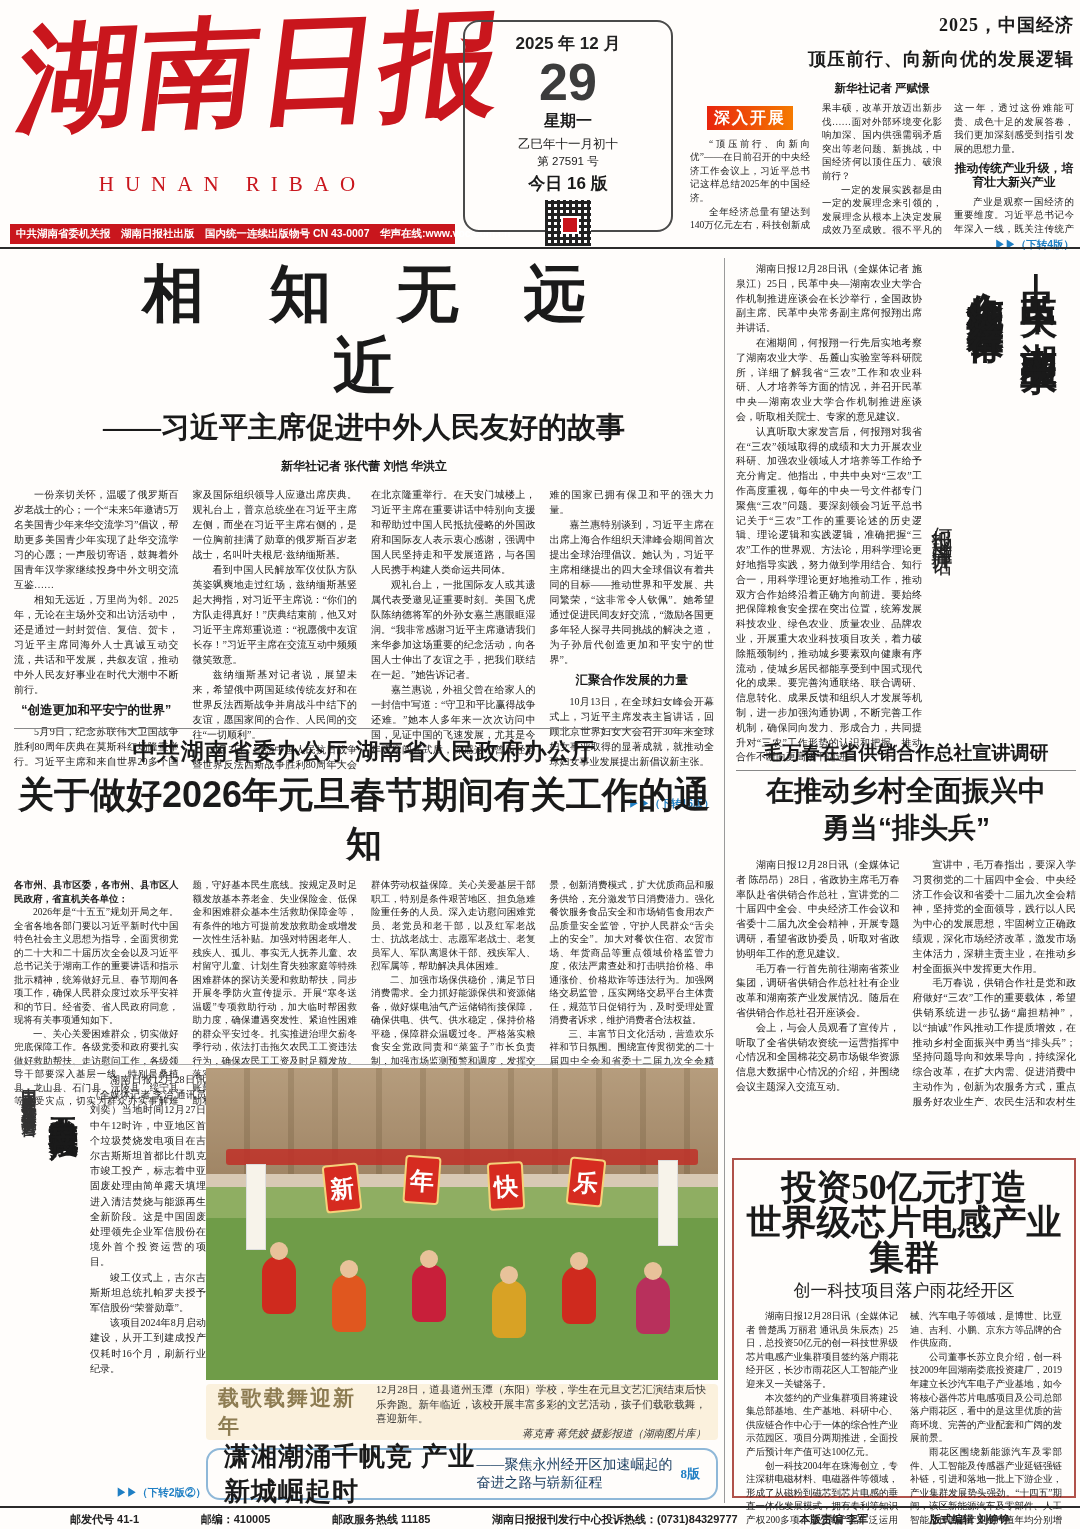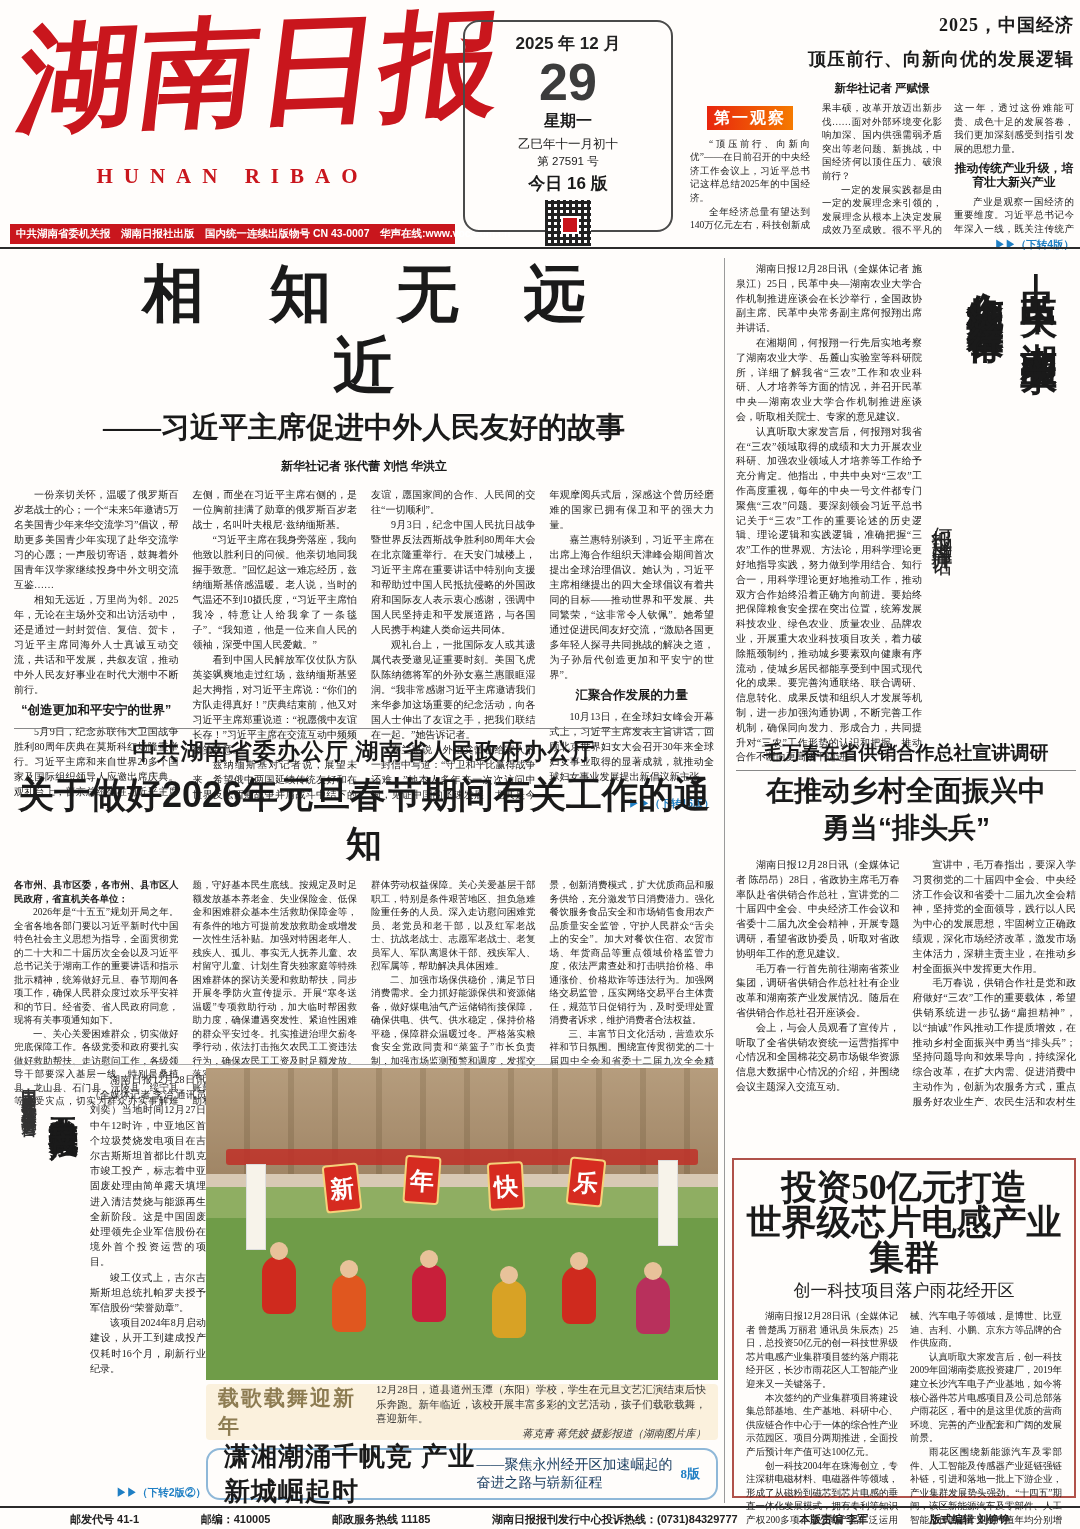--- a/index.html
+++ b/index.html
@@ -5,22 +5,22 @@
   html,body{margin:0;padding:0;background:#e9e9e9;}
   #page{position:relative;width:1080px;height:1529px;background:#fffdfb;margin:0 auto;
         font-family:"Liberation Serif",serif;color:#1a1a1a;overflow:hidden;}
   [data-interactable]{box-sizing:border-box;}
 
   
   .masthead{position:absolute;left:10px;top:6px;width:445px;height:238px;}
   .brush{font-family:"Liberation Serif",serif;font-weight:bold;color:#c9161d;
          font-size:118px;line-height:150px;letter-spacing:2px;white-space:nowrap;
          transform:skewX(-9deg) rotate(-2deg);transform-origin:left bottom;text-align:center;}
-  .latin{color:#c9161d;font-family:"Liberation Serif",serif;font-weight:bold;
-         font-size:21px;letter-spacing:11px;text-align:center;margin-top:8px;}
+  .latin{color:#c9161d;font-family:"Liberation Serif",serif;font-weight:normal;
+         font-size:21px;letter-spacing:11px;text-align:center;margin-top:16px;}
   .infobar{position:absolute;left:0;bottom:0;width:100%;background:#c9161d;color:#fff;
            font-family:"Liberation Sans",sans-serif;font-size:10.5px;font-weight:bold;
            padding:3px 6px;text-align:center;white-space:nowrap;}
   .datebox{position:absolute;left:463px;top:20px;width:210px;height:212px;
            border:2px solid #4a4a4a;border-radius:16px;text-align:center;
            font-family:"Liberation Sans",sans-serif;padding-top:10px;}
   .d-ym{font-size:17px;font-weight:bold;color:#222;}
   .d-day{font-size:52px;font-weight:bold;color:#3c3c3c;line-height:54px;}
   .d-week{font-size:16px;font-weight:bold;margin-top:2px;}
   .d-lunar{font-size:12.5px;margin-top:4px;}
@@ -155,21 +155,21 @@
     <div class="d-issue" data-interactable="false">第 27591 号</div>
     <div class="d-pages" data-interactable="false">今日 16 版</div>
     <div class="qr" data-interactable="false"></div>
   </div>
 
   <div class="toparticle" data-interactable="false">
     <div class="t-title" data-interactable="false">2025，中国经济</div>
     <div class="t-title" data-interactable="false">顶压前行、向新向优的发展逻辑</div>
     <div class="t-byline" data-interactable="false">新华社记者 严赋憬</div>
     <div class="t-body" data-interactable="false">
-      <div class="label-box" data-interactable="false">第一观察</div>
+      <div class="label-box" data-interactable="false">深入开展</div>
       <div data-interactable="false">
           <p class="para" data-interactable="false">“顶压前行、向新向优”——在日前召开的中央经济工作会议上，习近平总书记这样总结2025年的中国经济。</p>
           <p class="para" data-interactable="false">全年经济总量有望达到140万亿元左右，科技创新成果丰硕，改革开放迈出新步伐……面对外部环境变化影响加深、国内供强需弱矛盾突出等老问题、新挑战，中国经济何以顶住压力、破浪前行？</p>
           <p class="para" data-interactable="false">一定的发展实践都是由一定的发展理念来引领的，发展理念从根本上决定发展成效乃至成败。很不平凡的这一年，透过这份难能可贵、成色十足的发展答卷，我们更加深刻感受到指引发展的思想力量。</p>
           <p class="para subhead" data-interactable="false">推动传统产业升级，培育壮大新兴产业</p>
           <p class="para" data-interactable="false">产业是观察一国经济的重要维度。习近平总书记今年深入一线，既关注传统产业转型，也聚焦新产业布局。</p>
         </div>
     </div>
     <div style="position:relative;height:14px;">
       <span class="cont-mark" style="bottom:2px;" data-interactable="false">▶▶（下转4版）</span>
@@ -182,21 +182,20 @@
   <div class="mainstory" data-interactable="false">
     <div class="m-head" data-interactable="false">相知无远近</div>
     <div class="m-sub" data-interactable="false">——习近平主席促进中外人民友好的故事</div>
     <div class="m-byline" data-interactable="false">新华社记者 张代蕾 刘恺 华洪立</div>
     <div class="m-body" data-interactable="false">
       <div data-interactable="false">
           <p class="para" data-interactable="false">一份亲切关怀，温暖了俄罗斯百岁老战士的心；一个“未来5年邀请5万名美国青少年来华交流学习”倡议，帮助更多美国青少年实现了赴华交流学习的心愿；一声殷切寄语，鼓舞着外国青年汉学家继续投身中外文明交流互鉴……</p>
           <p class="para" data-interactable="false">相知无远近，万里尚为邻。2025年，无论在主场外交和出访活动中，还是通过一封封贺信、复信、贺卡，习近平主席同海外人士真诚互动交流，共话和平发展，共叙友谊，推动中外人民友好事业在时代大潮中不断前行。</p>
           <p class="para subhead" data-interactable="false">“创造更加和平安宁的世界”</p>
           <p class="para" data-interactable="false">5月9日，纪念苏联伟大卫国战争胜利80周年庆典在莫斯科红场隆重举行。习近平主席和来自世界20多个国家及国际组织领导人应邀出席庆典。观礼台上，普京总统坐在习近平主席左侧，而坐在习近平主席右侧的，是一位胸前挂满了勋章的俄罗斯百岁老战士，名叫叶夫根尼·兹纳缅斯基。</p>
-          <p class="para" data-interactable="false">“习近平主席在我身旁落座，我向他致以胜利日的问候。他亲切地同我握手致意。”回忆起这一难忘经历，兹纳缅斯基倍感温暖。老人说，当时的气温还不到10摄氏度，“习近平主席怕我冷，特意让人给我拿了一条毯子”。“我知道，他是一位来自人民的领袖，深受中国人民爱戴。”</p>
           <p class="para" data-interactable="false">看到中国人民解放军仪仗队方队英姿飒爽地走过红场，兹纳缅斯基竖起大拇指，对习近平主席说：“你们的方队走得真好！”庆典结束前，他又对习近平主席郑重说道：“祝愿俄中友谊长存！”习近平主席在交流互动中频频微笑致意。</p>
           <p class="para" data-interactable="false">兹纳缅斯基对记者说，展望未来，希望俄中两国延续传统友好和在世界反法西斯战争并肩战斗中结下的友谊，愿国家间的合作、人民间的交往“一切顺利”。</p>
           <p class="para" data-interactable="false">9月3日，纪念中国人民抗日战争暨世界反法西斯战争胜利80周年大会在北京隆重举行。在天安门城楼上，习近平主席在重要讲话中特别向支援和帮助过中国人民抵抗侵略的外国政府和国际友人表示衷心感谢，强调中国人民坚持走和平发展道路，与各国人民携手构建人类命运共同体。</p>
           <p class="para" data-interactable="false">观礼台上，一批国际友人或其遗属代表受邀见证重要时刻。美国飞虎队陈纳德将军的外孙女嘉兰惠眼眶湿润。“我非常感谢习近平主席邀请我们来华参加这场重要的纪念活动，向各国人士伸出了友谊之手，把我们联结在一起。”她告诉记者。</p>
           <p class="para" data-interactable="false">嘉兰惠说，外祖父曾在给家人的一封信中写道：“守卫和平比赢得战争还难。”她本人多年来一次次访问中国，见证中国的飞速发展，尤其是今年观摩阅兵式后，深感这个曾历经磨难的国家已拥有保卫和平的强大力量。</p>
           <p class="para" data-interactable="false">嘉兰惠特别谈到，习近平主席在出席上海合作组织天津峰会期间首次提出全球治理倡议。她认为，习近平主席相继提出的四大全球倡议有着共同的目标——推动世界和平发展、共同繁荣，“这非常令人钦佩”。她希望通过促进民间友好交流，“激励各国更多年轻人探寻共同挑战的解决之道，为子孙后代创造更加和平安宁的世界”。</p>
           <p class="para subhead" data-interactable="false">汇聚合作发展的力量</p>
           <p class="para" data-interactable="false">10月13日，在全球妇女峰会开幕式上，习近平主席发表主旨讲话，回顾北京世界妇女大会召开30年来全球妇女事业取得的显著成就，就推动全球妇女事业发展提出新倡议新主张。</p>
         </div>
       <span class="cont-mark" data-interactable="false">▶▶（下转16版）</span>
@@ -260,21 +259,21 @@
     <div class="iv-title" data-interactable="false">
       <span style="display:block;" data-interactable="false">投资50亿元打造</span>
       <span style="display:block;" data-interactable="false">世界级芯片电感产业集群</span>
     </div>
     <div class="iv-sub" data-interactable="false">创一科技项目落户雨花经开区</div>
     <div class="iv-body" data-interactable="false">
       <div data-interactable="false">
           <p class="para" data-interactable="false">湖南日报12月28日讯（全媒体记者 曾楚禹 万丽君 通讯员 朱辰杰）25日，总投资50亿元的创一科技世界级芯片电感产业集群项目签约落户雨花经开区，长沙市雨花区人工智能产业迎来又一关键落子。</p>
           <p class="para" data-interactable="false">本次签约的产业集群项目将建设集总部基地、生产基地、科研中心、供应链合作中心于一体的综合性产业示范园区。项目分两期推进，全面投产后预计年产值可达100亿元。</p>
           <p class="para" data-interactable="false">创一科技2004年在珠海创立，专注深耕电磁材料、电磁器件等领域，形成了从磁粉到磁芯到芯片电感的垂直一体化发展模式，拥有专利等知识产权200多项。该公司产品广泛运用于通讯、大数据、消费电子、医疗器械、汽车电子等领域，是博世、比亚迪、吉利、小鹏、京东方等品牌的合作供应商。</p>
-          <p class="para" data-interactable="false">认真听取大家发言后，创一科技2009年回湖南娄底投资建厂，2019年建立长沙汽车电子产业基地，如今将核心器件芯片电感项目及公司总部落户雨花区，看中的是这里优质的营商环境、完善的产业配套和广阔的发展前景。</p>
+          <p class="para" data-interactable="false">公司董事长苏立良介绍，创一科技2009年回湖南娄底投资建厂，2019年建立长沙汽车电子产业基地，如今将核心器件芯片电感项目及公司总部落户雨花区，看中的是这里优质的营商环境、完善的产业配套和广阔的发展前景。</p>
           <p class="para" data-interactable="false">雨花区围绕新能源汽车及零部件、人工智能及传感器产业延链强链补链，引进和落地一批上下游企业，产业集群发展势头强劲。“十四五”期间，该区新能源汽车及零部件、人工智能及传感器产业链产值年均分别增长16%、10%。今年以来，雨花经开区人工智能产业链新增规模企业3家，成功引进优质项目14个。</p>
         </div>
     </div>
   </div>
 
   <div class="junxin" data-interactable="false">
     <div class="jx-kicker" data-interactable="false">中国固废处理领先企业军信股份投资运营</div>
     <div class="jx-head" data-interactable="false">中亚首个垃圾焚烧发电项目投产</div>
     <div class="jx-body" data-interactable="false">
       <div data-interactable="false">

